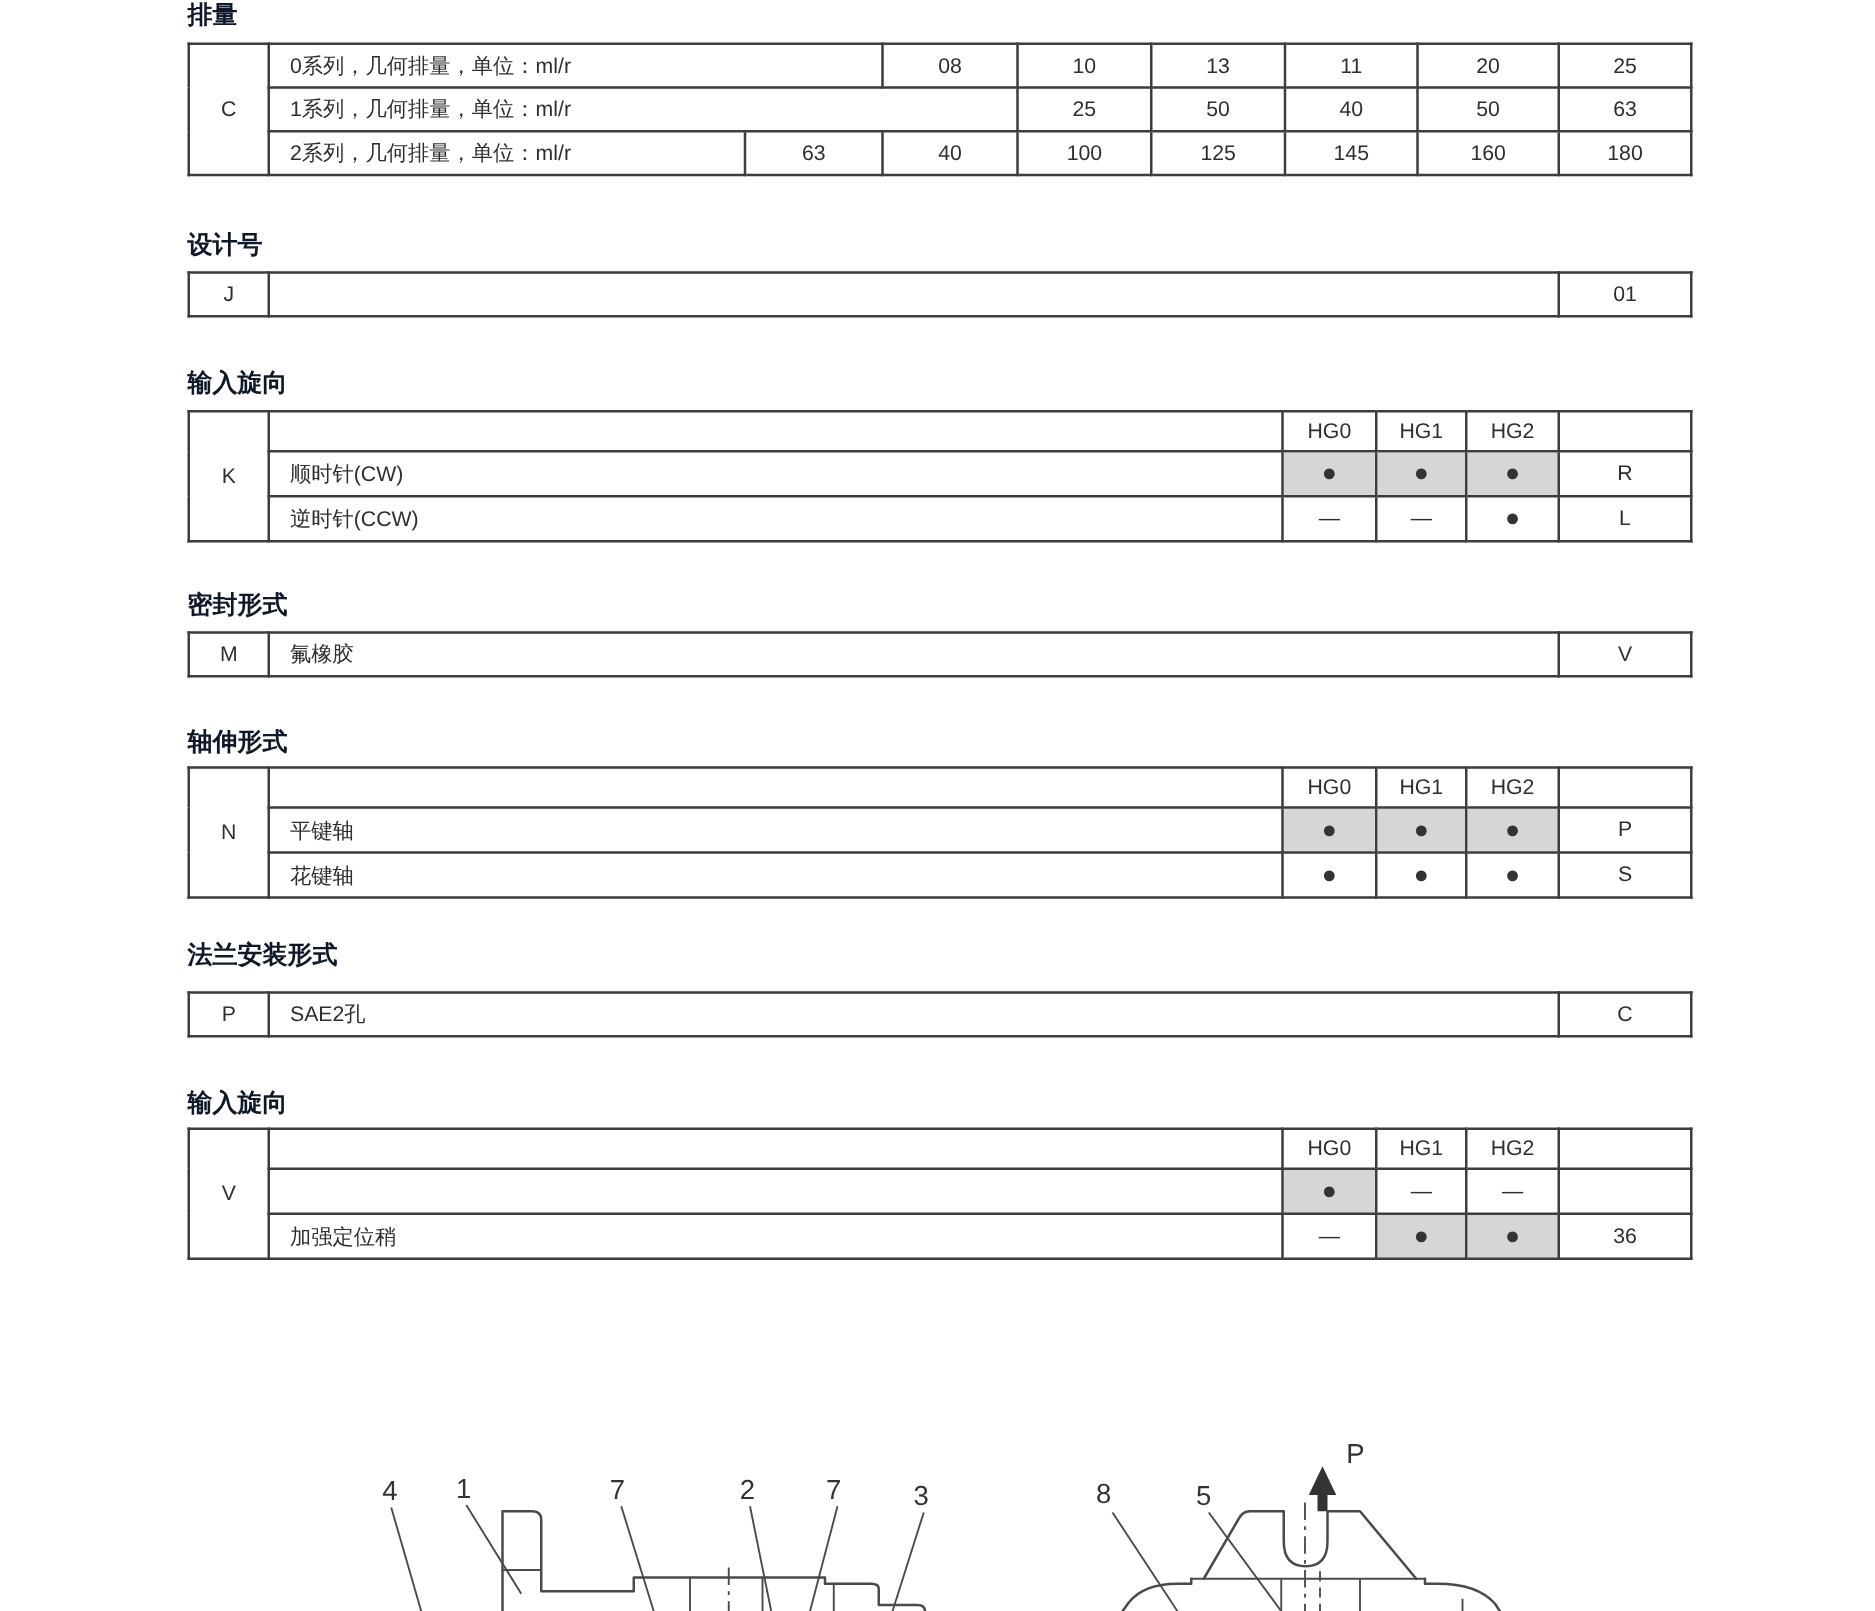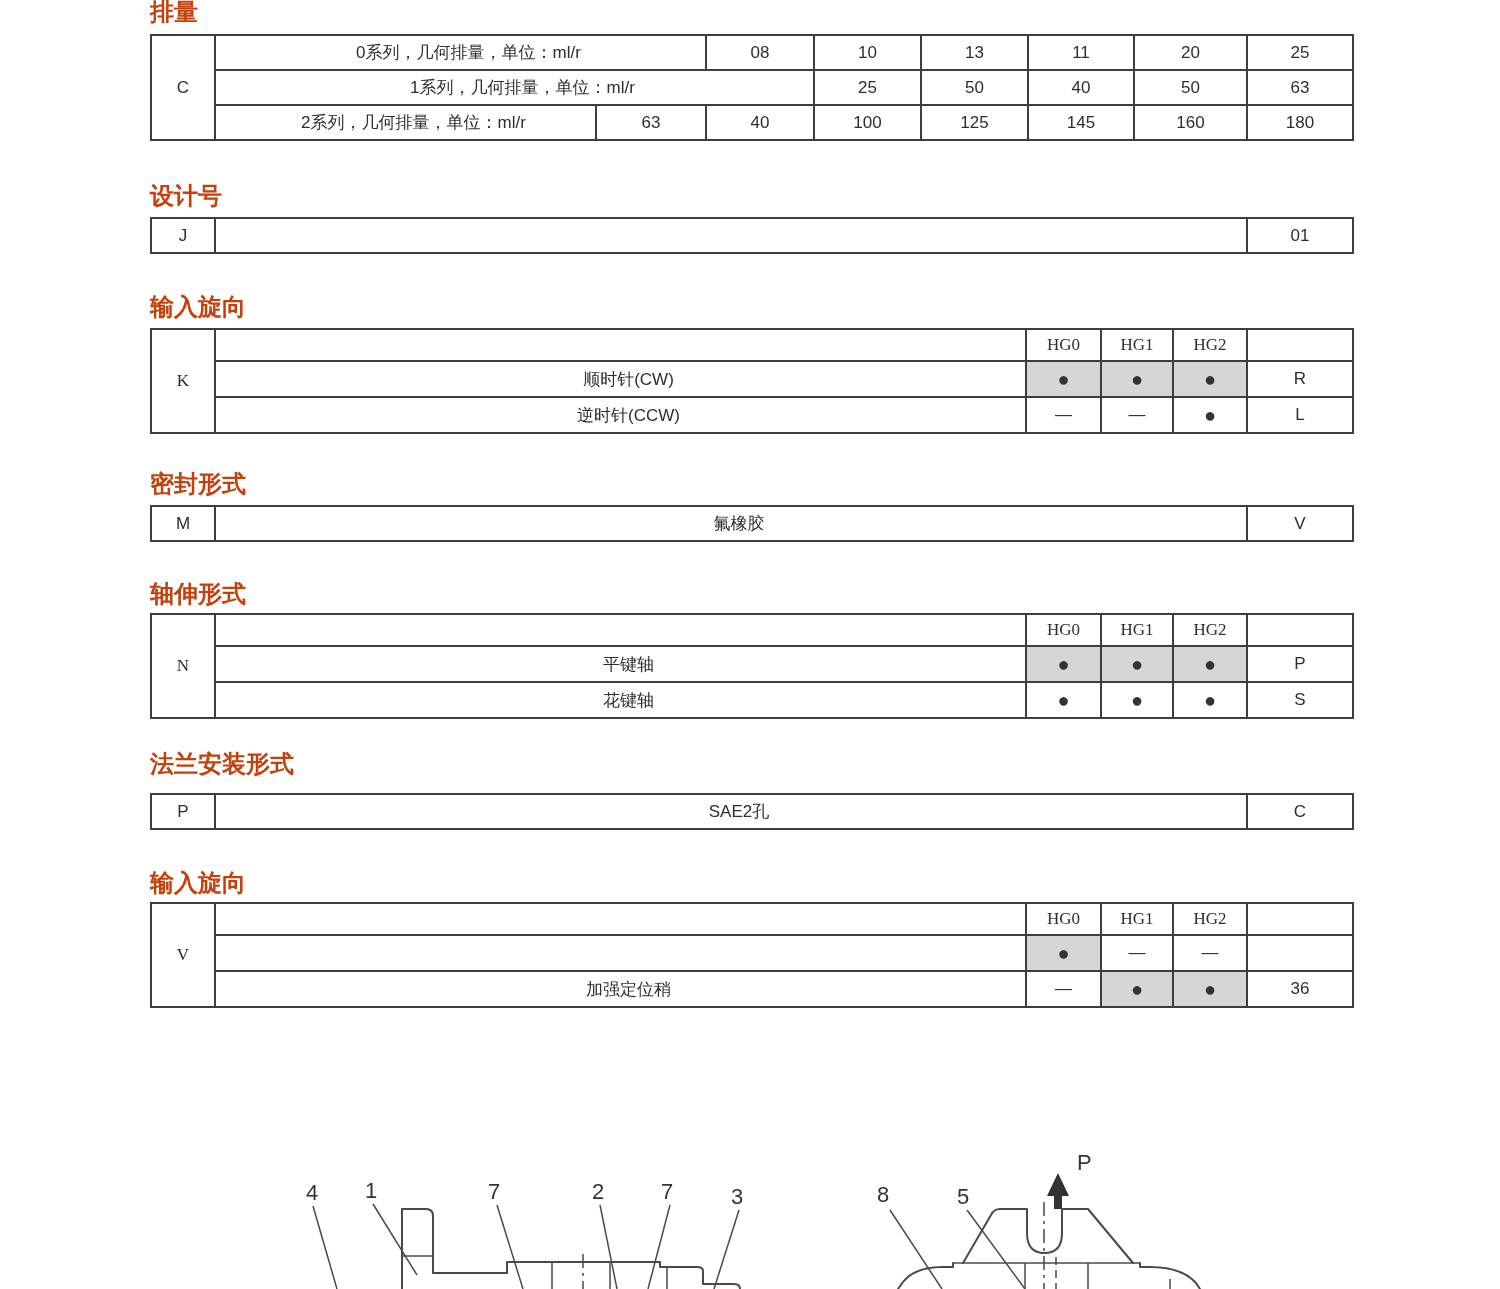--- a/index.html
+++ b/index.html
@@ -1,26 +1,26 @@
 <!DOCTYPE html>
 <html><head>
 <meta charset="utf-8">
 <style>
   html,body{margin:0;padding:0;background:#fff;}
   #page{position:relative;width:1500px;height:1289px;background:#fff;overflow:hidden;
         font-family:"Liberation Sans","DejaVu Sans",sans-serif;color:#2e2e2e;}
-  .sec-heading{position:absolute;left:150px;font-size:24px;font-weight:bold;color:#c2410c;line-height:24px;}
+  .sec-heading{position:absolute;left:150px;font-size:20px;font-weight:bold;color:#0f172a;line-height:24px;}
   table{border-collapse:collapse;table-layout:fixed;position:absolute;left:150px;background:#fff;}
   td{border:2px solid #3d3d3d;font-size:17px;color:#2e2e2e;text-align:center;vertical-align:middle;
      padding:0;overflow:hidden;white-space:nowrap;}
-  td.lbl{text-align:center;padding-left:16px;}
+  td.lbl{text-align:left;padding-left:16px;}
   td.shade{background:#d6d6d6;}
   td.mark{font-size:20px;color:#333;line-height:1;}
   td.dash{font-size:17px;}
-  .hghead td{font-size:17px;font-family:Liberation Serif, serif;}
+  .hghead td{font-size:17px;}
   .green-title{position:absolute;left:150px;top:1062px;font-size:40px;font-weight:bold;color:#5aa733;letter-spacing:2px;}
   #diagram{position:absolute;left:250px;top:1140px;}
   #diagram text{font-family:"Liberation Sans","DejaVu Sans",sans-serif;font-size:22px;fill:#333;}
   .outline{fill:none;stroke:#4a4a4a;stroke-width:2;stroke-linejoin:round;stroke-linecap:round;}
   .leader{stroke:#4a4a4a;stroke-width:1.5;}
   .cline{fill:none;stroke:#4a4a4a;stroke-width:1.5;stroke-dasharray:14 5 3 5;}
   .dline{fill:none;stroke:#4a4a4a;stroke-width:1.5;stroke-dasharray:8 5;}
 </style>
 </head>
 <body>

